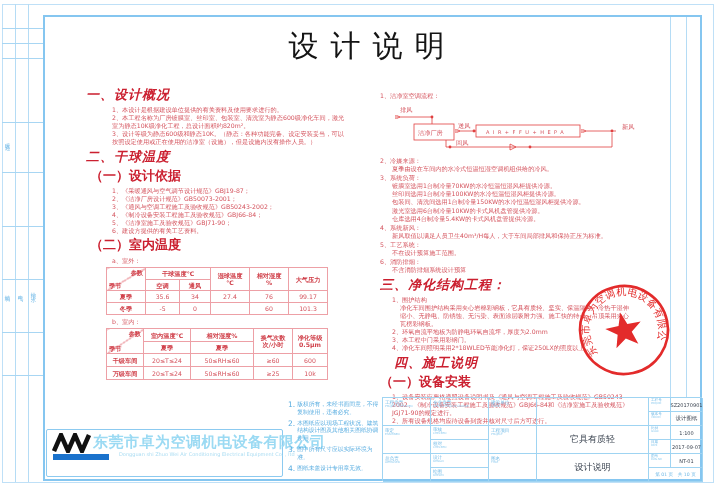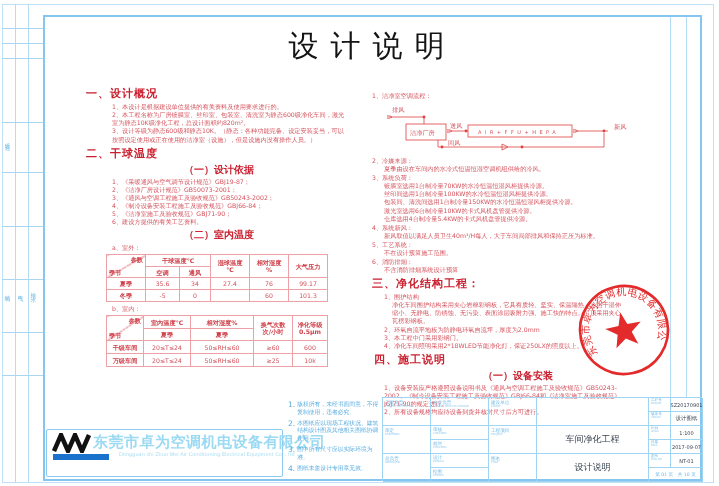--- a/index.html
+++ b/index.html
@@ -10,22 +10,22 @@
   .outer-frame{position:absolute;left:2px;top:4px;width:712px;height:479px;border:1px solid #bfe0f7;box-sizing:border-box;}
   .main-frame{position:absolute;left:43px;top:15px;width:659px;height:466px;border:2px solid #85c6f0;box-sizing:border-box;background:#fff;}
   .vline{position:absolute;width:1px;background:#b5dcf5;}
   .hline{position:absolute;height:1px;background:#a8d6f3;}
   .strip-label{position:absolute;writing-mode:vertical-rl;font-size:5.5px;color:#7fc0ea;letter-spacing:2px;}
   
   .sheet-title{position:absolute;left:43px;top:26px;width:659px;text-align:center;
         font-family:"DejaVu Serif","Liberation Serif",serif;font-size:30px;color:#141414;letter-spacing:12px;}
   
   .col{position:absolute;color:#d4525c;font-size:6.2px;line-height:1.3;}
-  .h1{font-size:11px;font-weight:bold;color:#cb2030;letter-spacing:1px;margin:3px 0 2px -14px;}
-  .h2s{font-size:10px;font-weight:bold;color:#cb2030;margin:2px 0 2px -10px;text-align:center;}
+  .h1{font-size:13px;font-weight:bold;color:#cb2030;letter-spacing:1px;margin:3px 0 2px -14px;font-style:italic;}
+  .h2s{font-size:13px;font-weight:bold;color:#cb2030;margin:2px 0 2px -10px;}
   .li{margin:0;}
   .indent{padding-left:12px;}
   .blk{margin-bottom:1px;}
   .ptab{border-collapse:collapse;margin:2px 0 3px 6px;table-layout:fixed;}
   .ptab td{border:1px solid #eda0a6;color:#d4525c;font-size:6.2px;text-align:center;padding:0;line-height:1.15;}
   .ptab .hd{color:#d0404a;font-weight:bold;}
   .diag{position:relative;background-image:linear-gradient(to bottom right,transparent 48.5%,#eda0a6 48.5%,#eda0a6 51.5%,transparent 51.5%);}
   .diag .t{position:absolute;top:1px;right:2px;}
   .diag .b{position:absolute;bottom:1px;left:2px;}
   
@@ -177,21 +177,21 @@
         <td class="hd">万级车间</td>
         <td>20≤T≤24</td>
         <td>50≤RH≤60</td>
         <td>≥25</td>
         <td>10k</td>
       </tr>
     </tbody>
       </table>
   </div>
 
-  <div class="col" style="left:372px;top:92px;width:292px;">
+  <div class="col" style="left:380px;top:92px;width:292px;">
     <div>1、洁净室空调流程：</div>
 
     
     <svg class="flow" width="250" height="50" viewBox="0 0 250 50">
       <defs>
         <marker id="arrL" markerWidth="6" markerHeight="6" refX="5" refY="3" orient="auto">
           <path d="M6,0 L0,3 L6,6 z" fill="#e04040"></path>
         </marker>
       </defs>
       <text x="10" y="10">排风</text>
@@ -244,21 +244,21 @@
 
     <div class="h1" style="margin-left:0;">三、净化结构工程：</div>
     <div class="indent" style="width:268px;">
       <p class="li">1、围护结构</p>
       <p class="li" style="padding-left:8px;width:232px;">净化车间围护结构采用夹心岩棉彩钢板，它具有质轻、坚实、保温隔热、冷热干湿伸缩小、无静电、防锈蚀、无污染、表面涂层吸附力强、施工快的特点。吊顶采用夹心瓦楞彩钢板。</p>
       <p class="li">2、环氧自流平地板为防静电环氧自流坪，厚度为2.0mm</p>
       <p class="li">3、本工程中门采用彩钢门。</p>
       <p class="li">4、净化车间照明采用2*18WLED节能净化灯，保证250LX的照度以上。</p>
     </div>
 
-    <div class="h1" style="margin-left:2px;">四、施工说明</div>
+    <div class="h1" style="margin-left:14px;">四、施工说明</div>
     <div class="h2s" style="margin-left:0;">（一）设备安装</div>
     <div class="indent" style="width:252px;">
       <p class="li">1、设备安装应严格遵照设备说明书及《通风与空调工程施工及验收规范》GB50243-2002、《制冷设备安装工程施工及验收规范》GBJ66-84和《洁净室施工及验收规范》JGJ71-90的规定进行。</p>
       <p class="li">2、所有设备规格均应待设备到货并核对尺寸后方可进行。</p>
     </div>
   </div>
 
   <svg class="stamp" width="100" height="100" viewBox="0 0 100 100">
     <circle cx="50" cy="50" r="44" fill="none" stroke="#e32b2b" stroke-width="2.6"></circle>
     <polygon fill="#e32b2b" points="50,32 54.5,44.9 68.1,45.1 57.2,53.3 61.2,66.4 50,58.6 38.8,66.4 42.8,53.3 31.9,45.1 45.5,44.9"></polygon>
@@ -339,21 +339,21 @@
     <div class="tb-cell" style="left:106px;top:28px;width:48px;height:28px;">
       <span class="lab-cn">工程项目</span>
         <span class="lab-en">PROJECT</span>
     </div>
     <div class="tb-cell" style="left:106px;top:56px;width:48px;height:28px;">
       <span class="lab-cn">图名</span>
         <span class="lab-en">TITLE</span>
     </div>
 
     <div class="tb-cell" style="left:154px;top:0;width:112px;height:28px;"></div>
-    <div class="tb-cell val" style="left:154px;top:28px;width:112px;height:28px;font-size:9px;display:flex;align-items:center;justify-content:center;">车间净化工程</div>
+    <div class="tb-cell val" style="left:154px;top:28px;width:112px;height:28px;font-size:9px;display:flex;align-items:center;justify-content:center;">它具有质轻</div>
     <div class="tb-cell val" style="left:154px;top:56px;width:112px;height:28px;font-size:9px;display:flex;align-items:center;justify-content:center;">设计说明</div>
 
     <div class="tb-cell" style="left:266px;top:0;width:22px;height:14px;">
       <span class="lab-cn" style="font-size:3.6px;padding-top:1px;">工程号</span>
         <span class="lab-en" style="font-size:2.6px;">PROJ.NO</span>
     </div>
     <div class="tb-cell val" style="left:288px;top:0;width:32px;height:14px;font-size:5px;display:flex;align-items:center;justify-content:center;">SZ20170901</div>
 
     <div class="tb-cell" style="left:266px;top:14px;width:22px;height:14px;">
       <span class="lab-cn" style="font-size:3.6px;padding-top:1px;">版本号</span>

